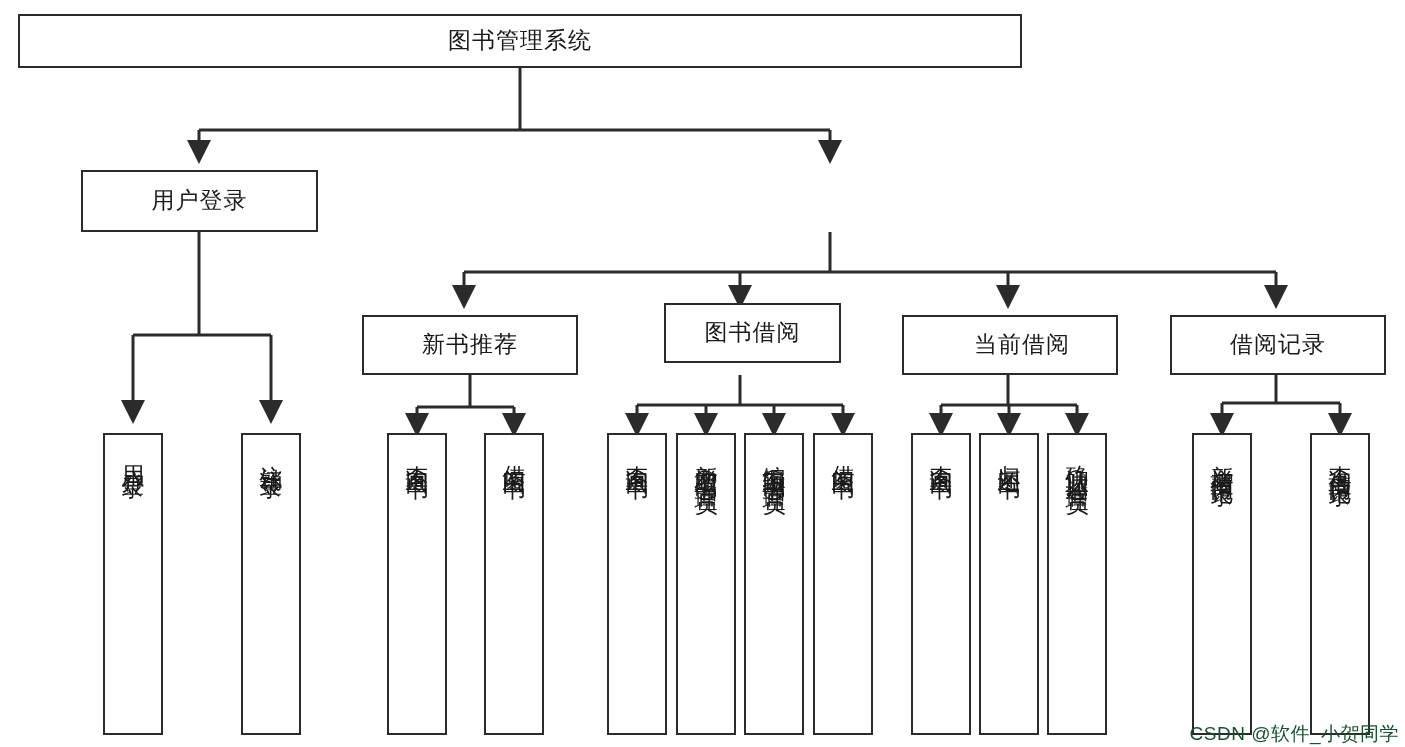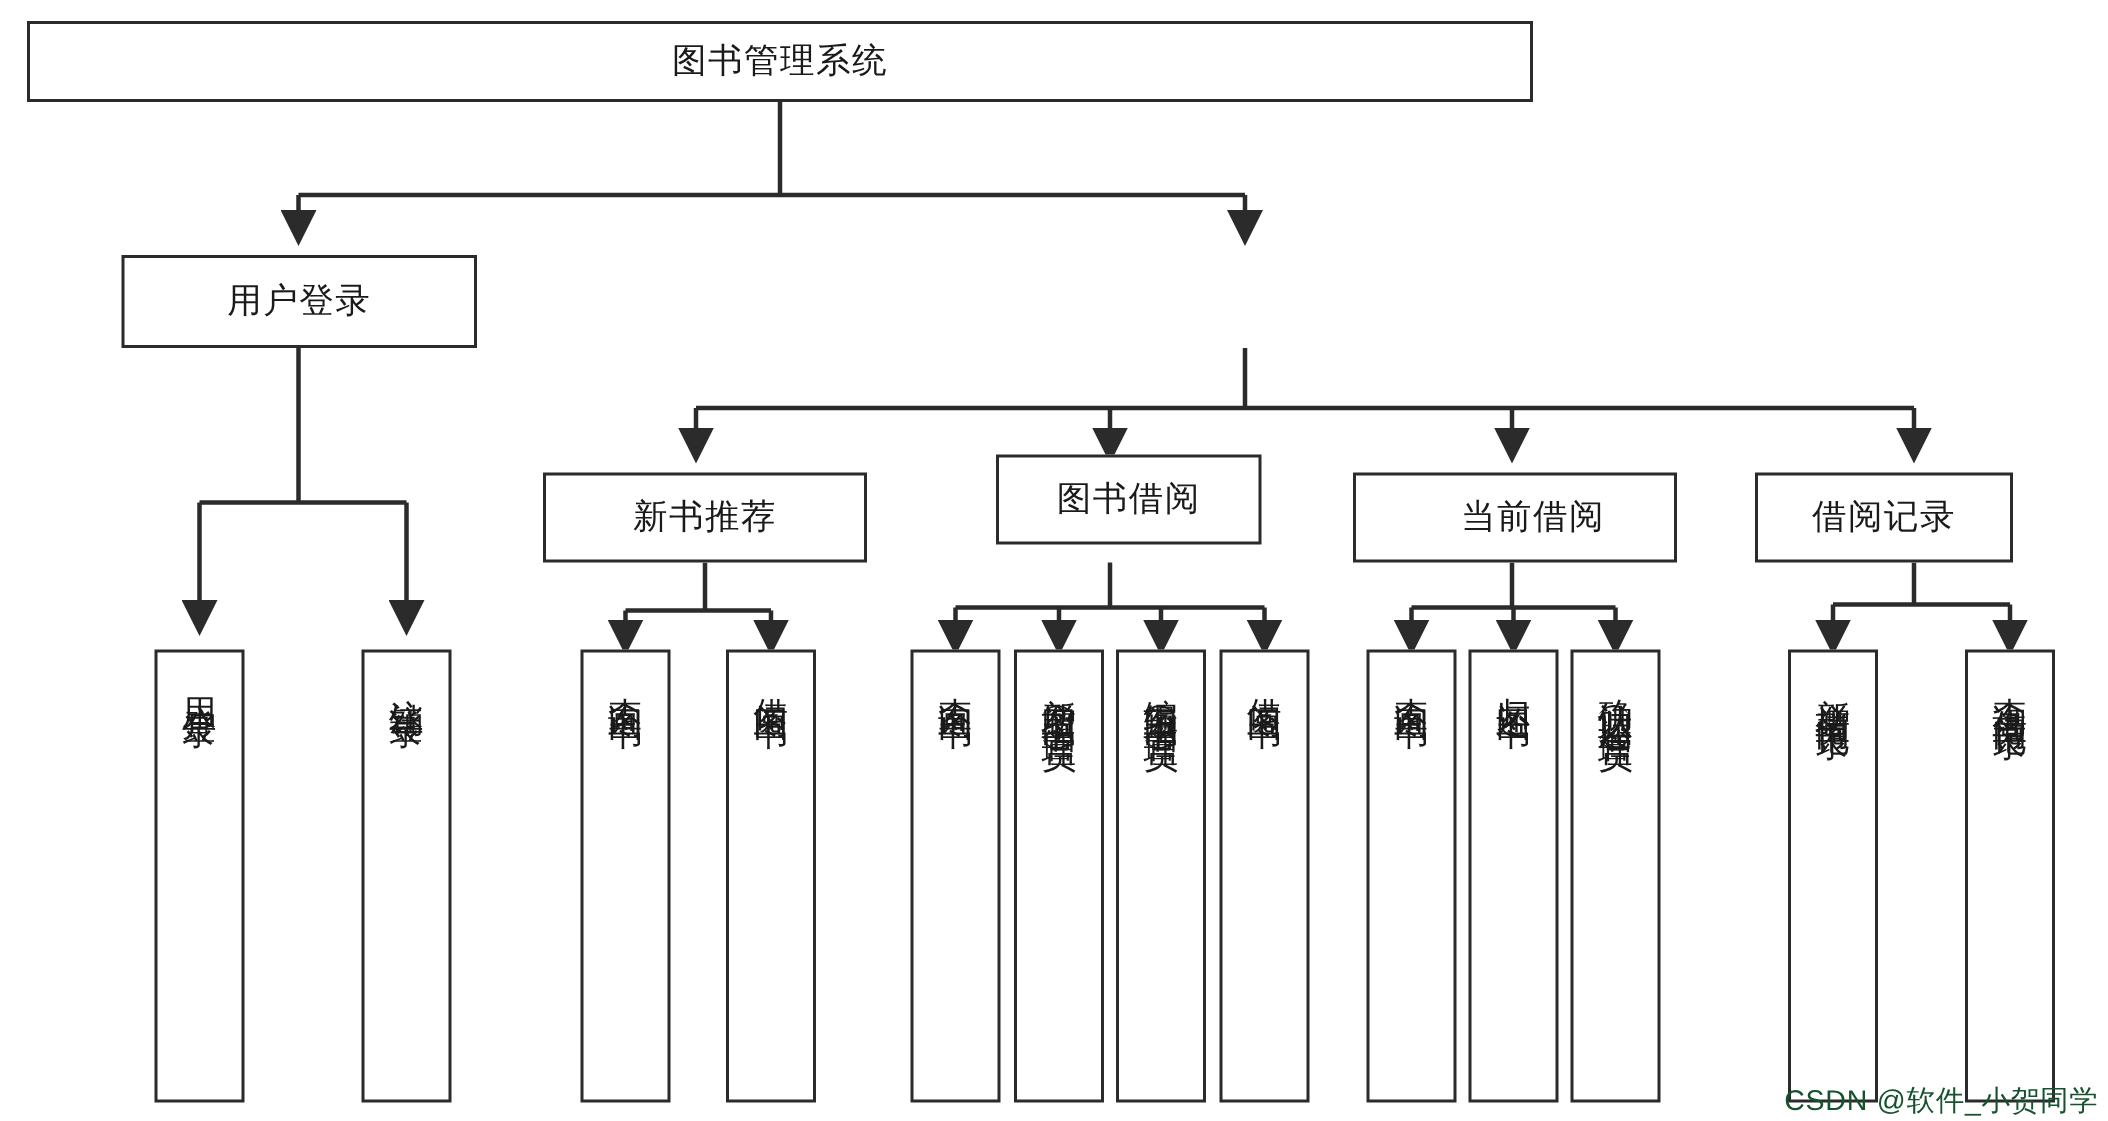--- a/index.html
+++ b/index.html
@@ -132,21 +132,21 @@
 
   <div class="node horiz" style="left:362px; top:315px; width:216px; height:60px;text-align:right;">
     <span>新书推荐</span>
   </div>
   <div class="node horiz" style="left:632px; top:303px; width:177px; height:60px;margin-left:32px;">
     <span>图书借阅</span>
   </div>
   <div class="node horiz" style="left:902px; top:315px; width:216px; height:60px;padding-left:24px;">
     <span>当前借阅</span>
   </div>
-  <div class="node horiz" style="left:1170px; top:315px; width:172px; height:60px;">
+  <div class="node horiz" style="left:1170px; top:315px; width:216px; height:60px;">
     <span>借阅记录</span>
   </div>
 
   <div class="node vert" style="left:103px; top:433px; width:60px; height:302px;">
     <span class="vtext">用户登录</span>
   </div>
   <div class="node vert" style="left:241px; top:433px; width:60px; height:302px;">
     <span class="vtext">注销登录</span>
   </div>
 

